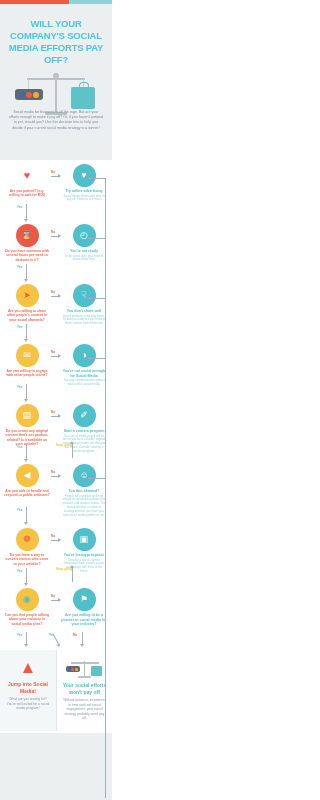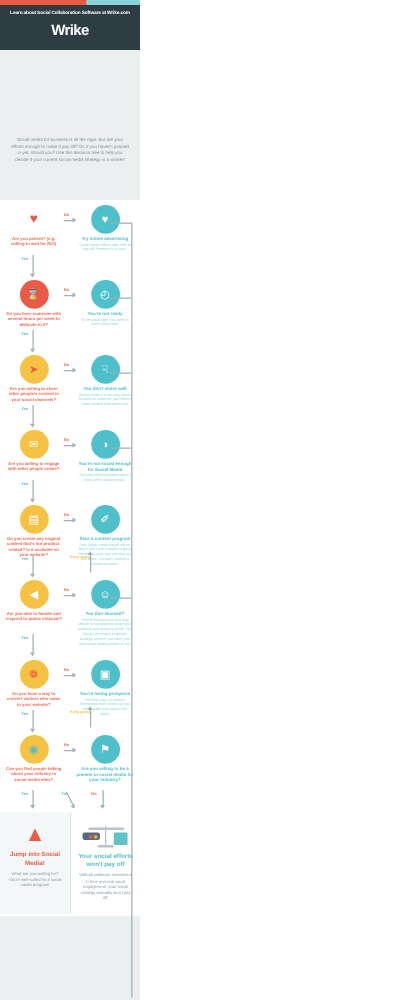--- a/index.html
+++ b/index.html
@@ -395,20 +395,38 @@
 </head>
 <body>
 
 <div id="page">
 
   <div class="topbar">
     <div class="topbar-left"></div>
     <div class="topbar-right"></div>
   </div>
 
+  <div class="header">
+    <div class="header-title">WILL YOUR COMPANY'S SOCIAL MEDIA EFFORTS PAY OFF?</div>
+
+    <div class="scale-wrap">
+      <div class="scale-beam"></div>
+      <div class="scale-knob"></div>
+      <div class="scale-post"></div>
+      <div class="scale-base"></div>
+      <div class="scale-string l"></div>
+      <div class="scale-string r"></div>
+      <div class="scale-tray-l">
+        <span class="dot fb"></span>
+        <span class="dot tw"></span>
+        <span class="dot yt"></span>
+      </div>
+      <div class="scale-bag"></div>
+    </div>
+  </div>
 
   <div class="intro">Social media for business is all the rage. But are your efforts enough to make it pay off? Or, if you haven't jumped in yet, should you? Use this decision tree to help you decide if your current social media strategy is a winner!</div>
 
   <div class="flow">
 
     <div class="row">
       <div class="node left">
         <div class="circle none">
           <span class="glyph" style="color:#ea5a47">♥</span>
         </div>

